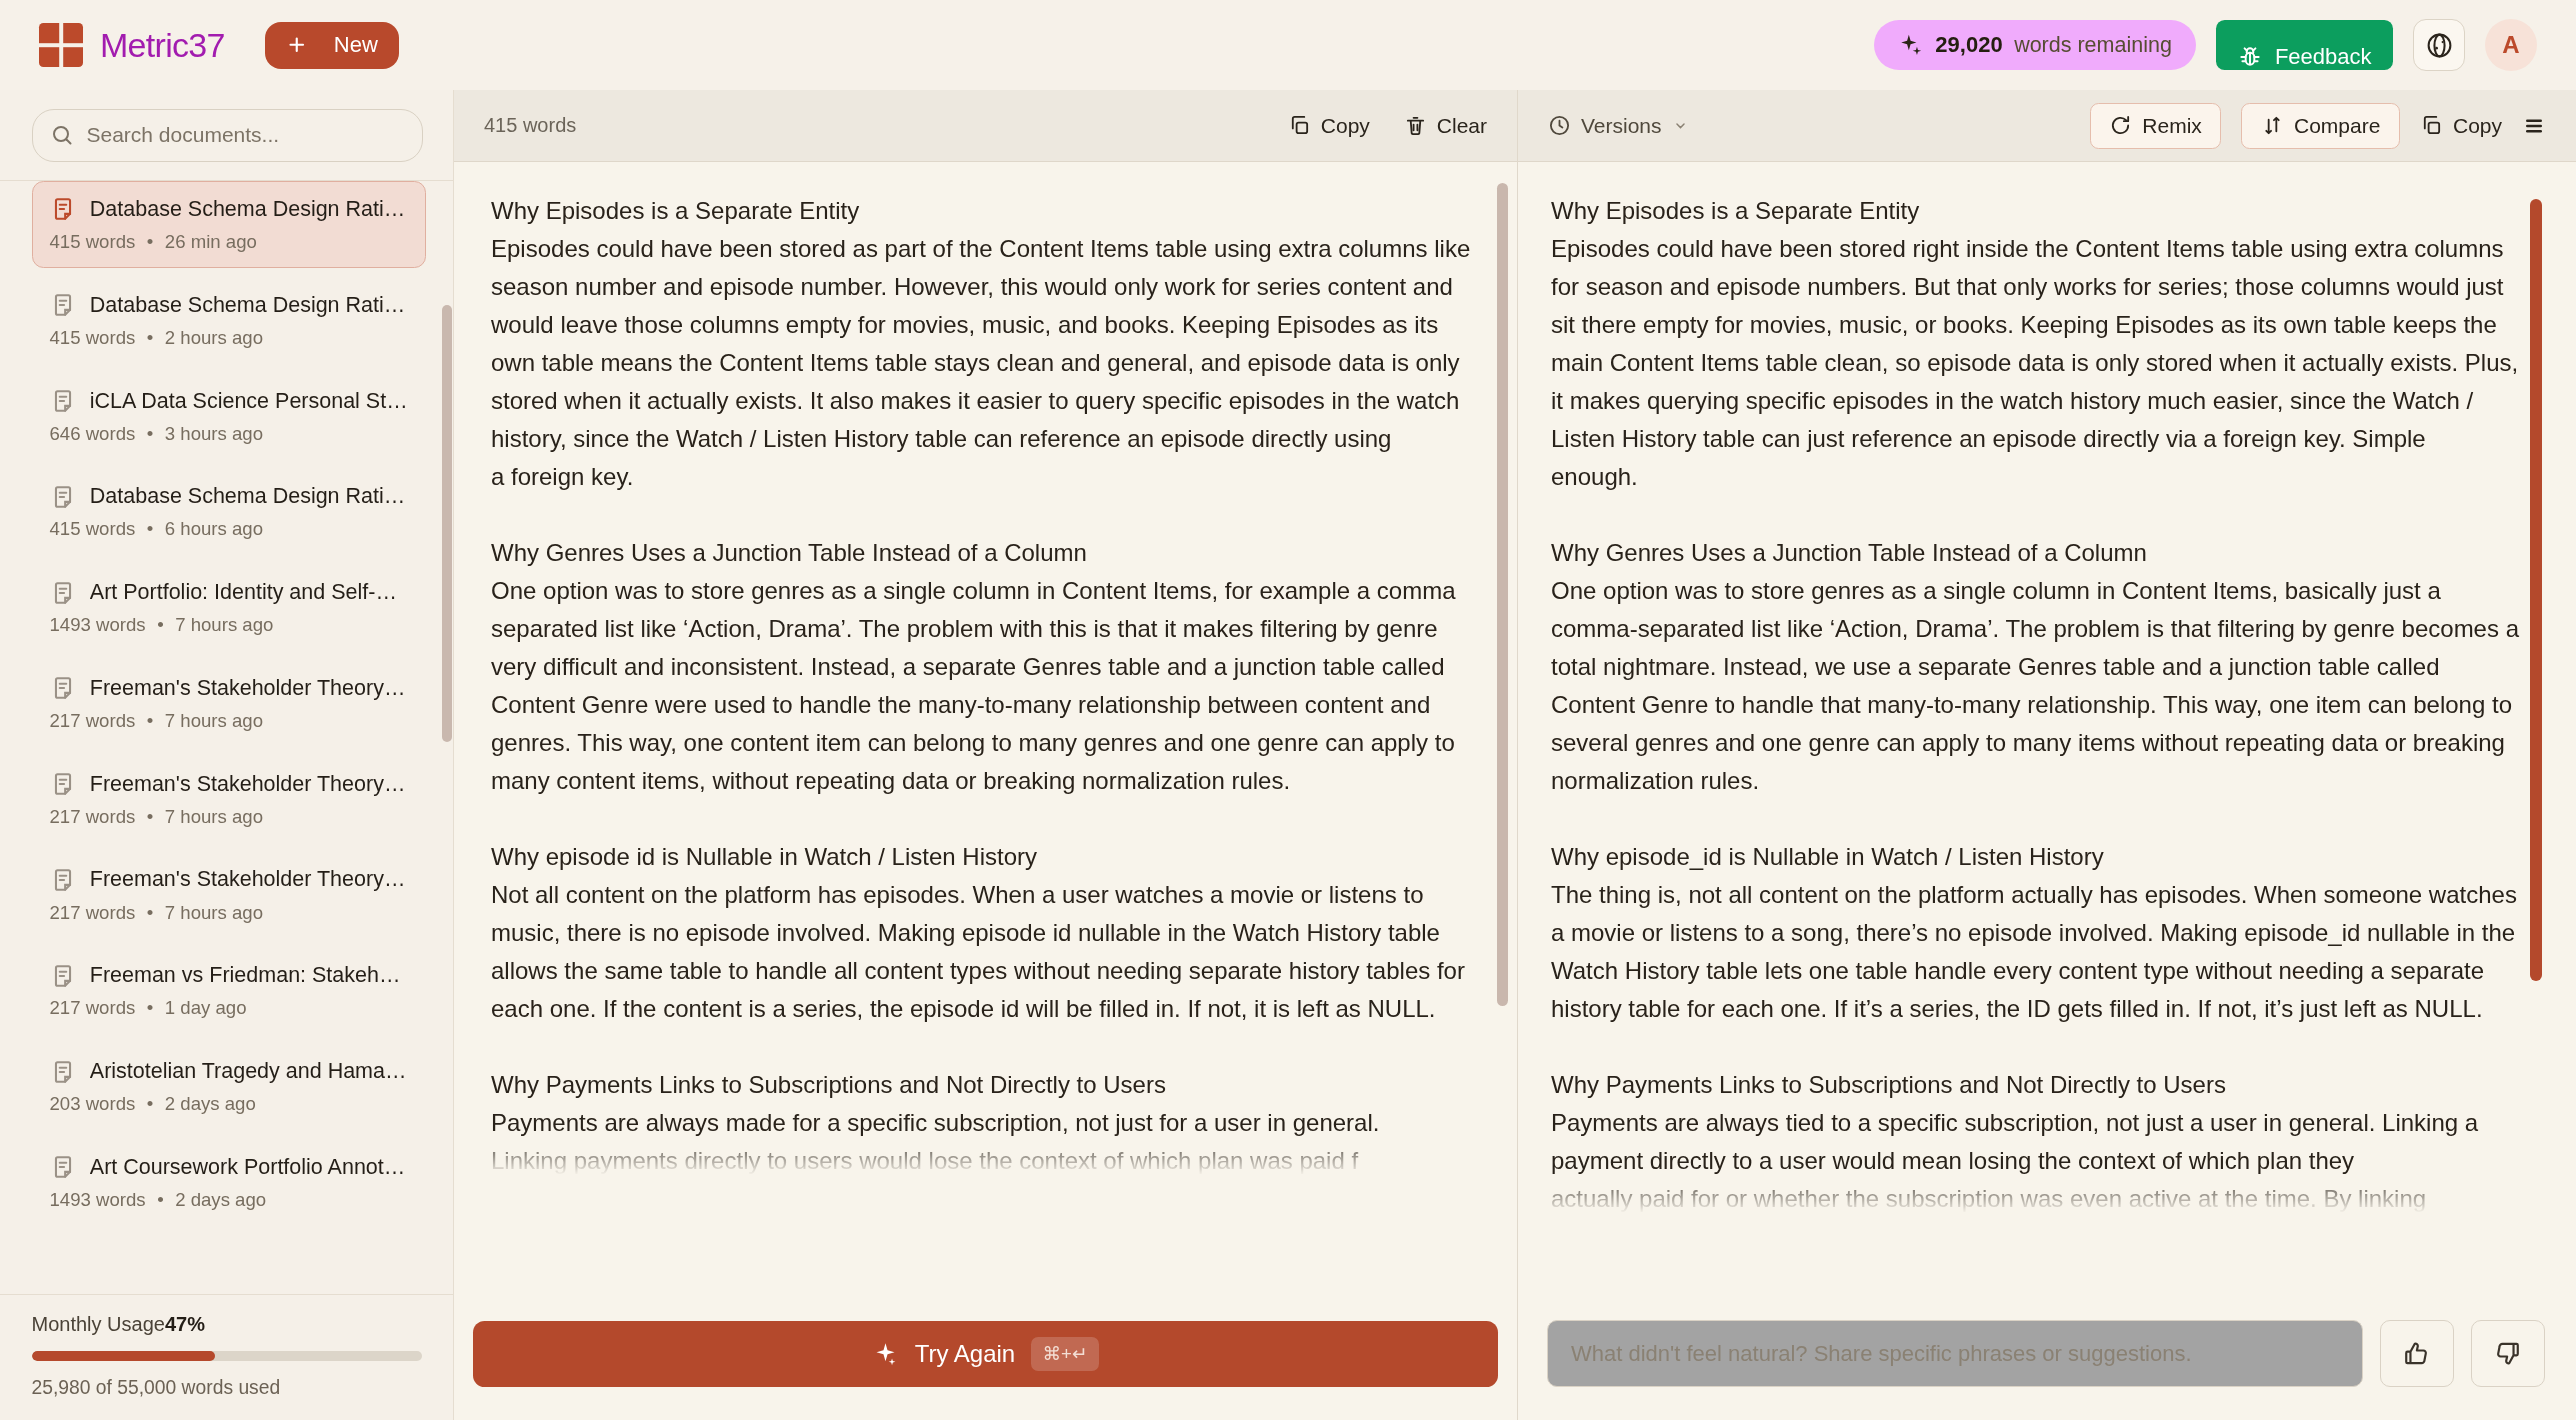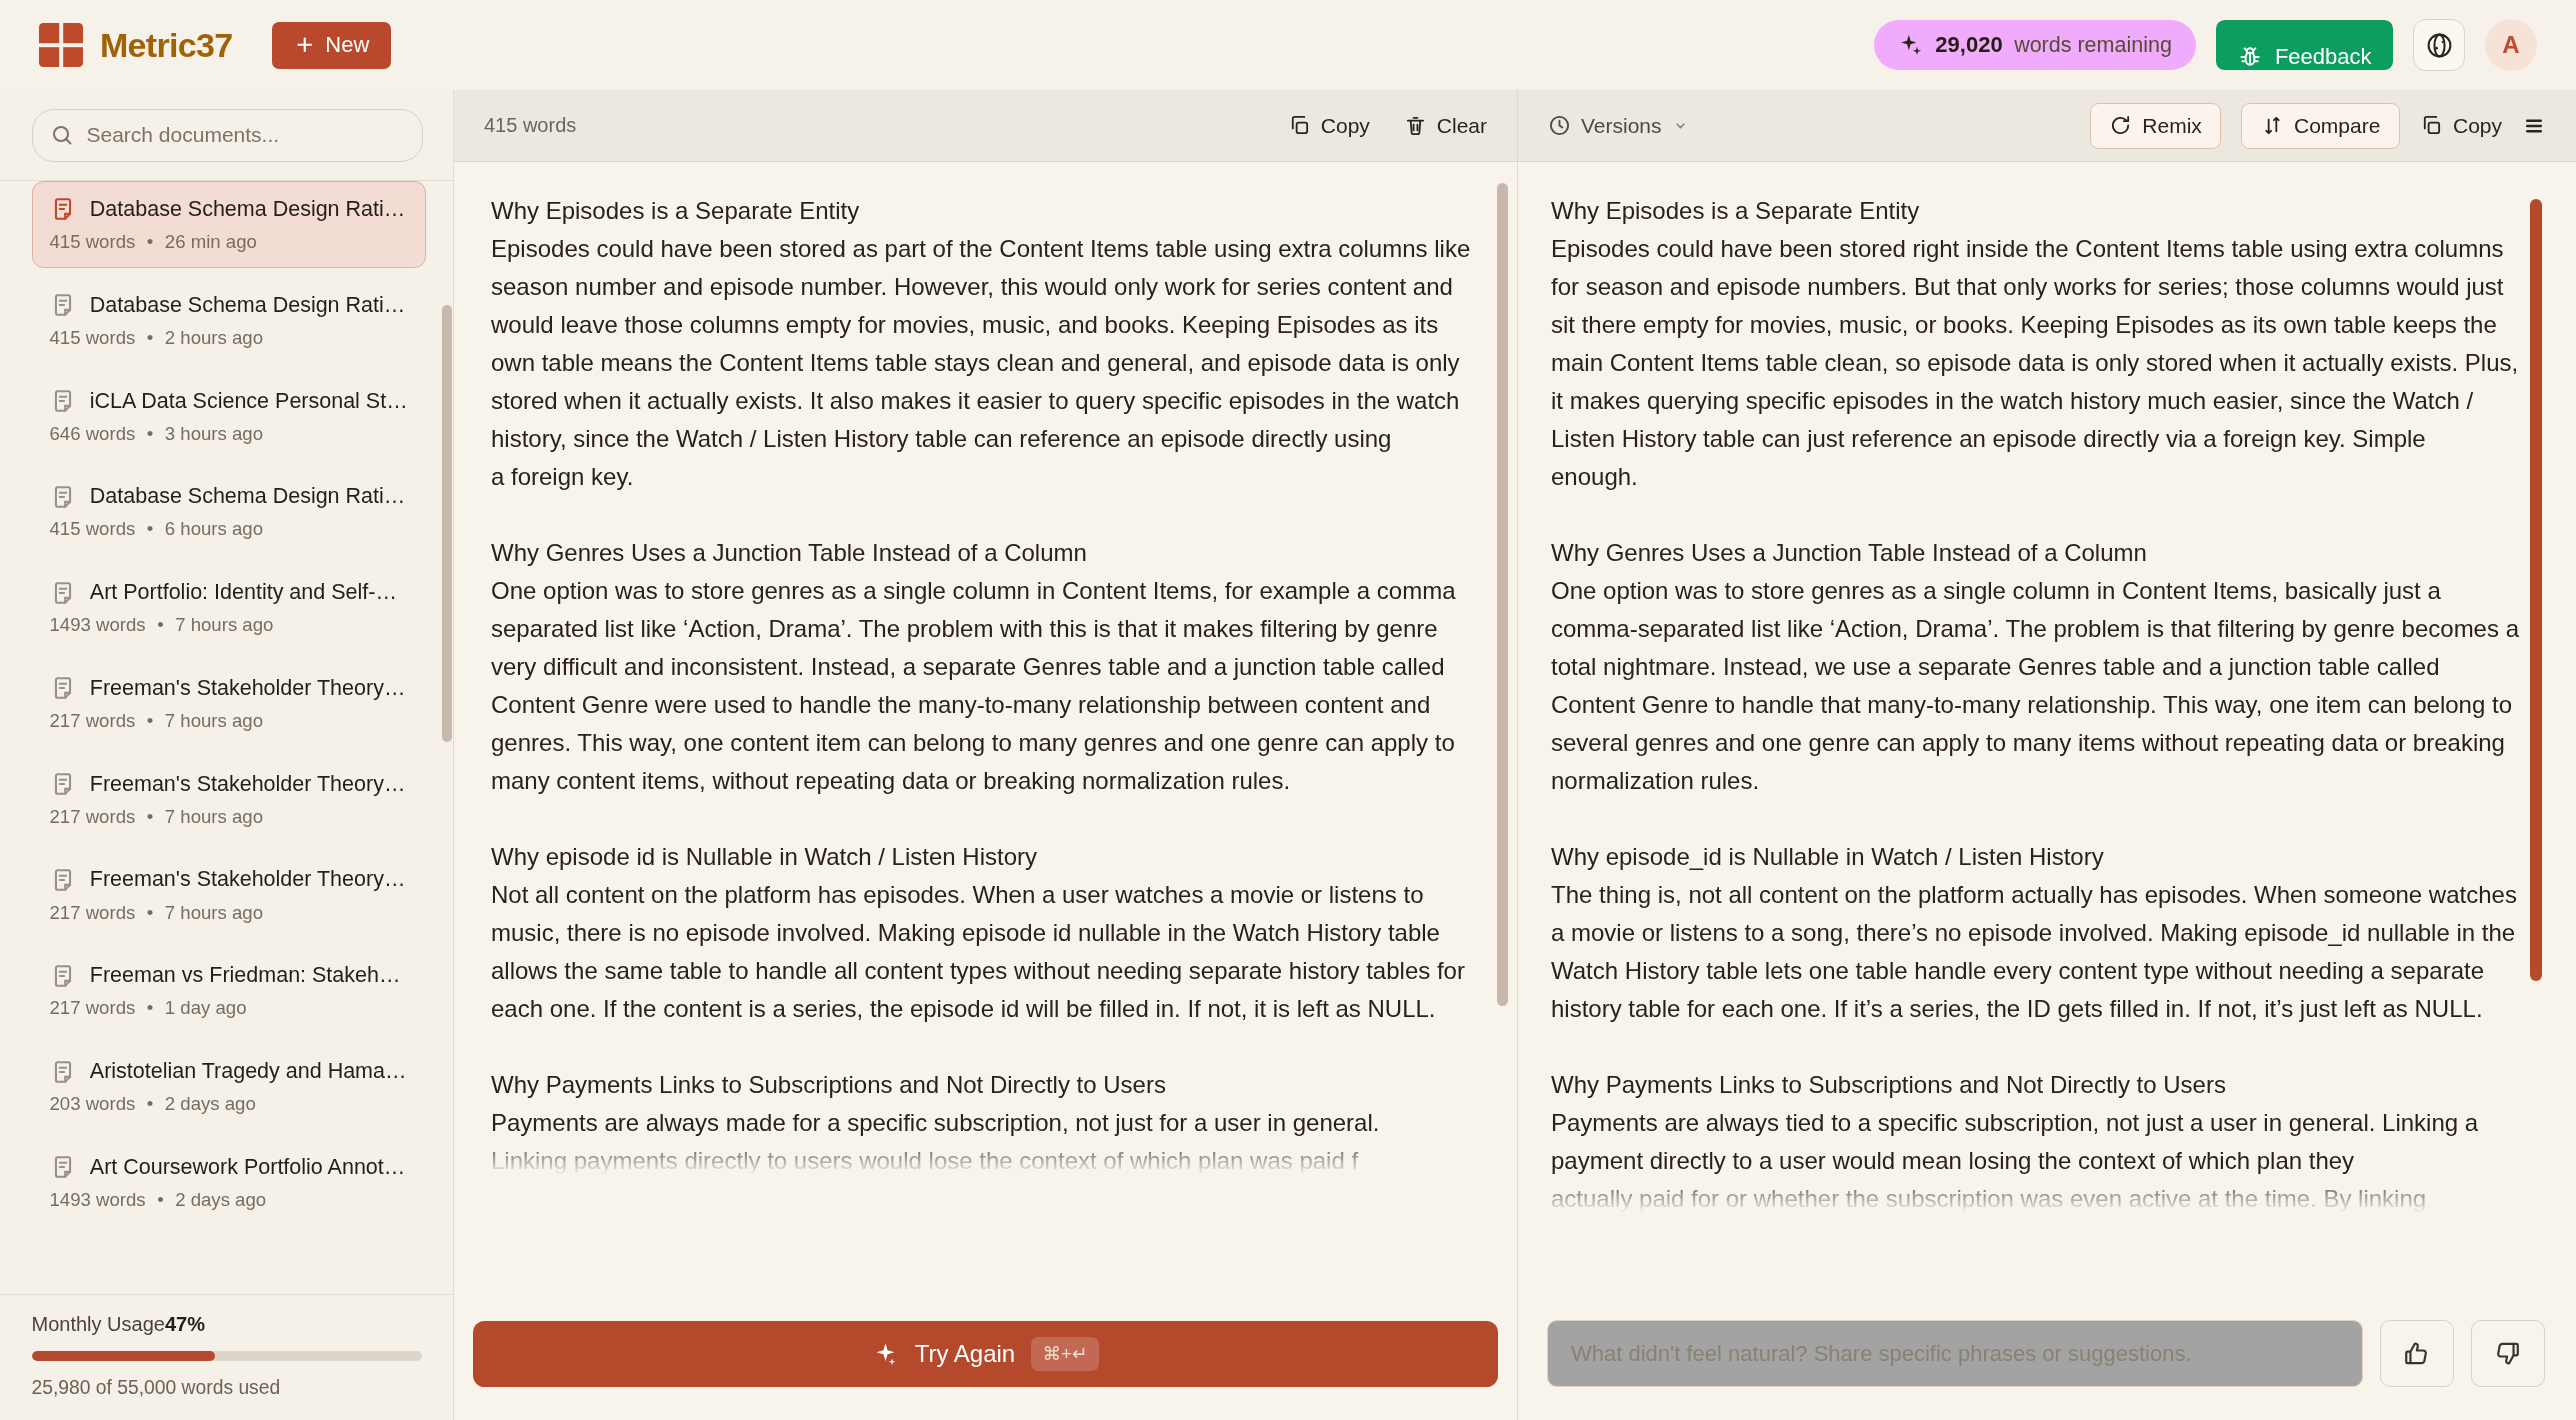--- a/index.html
+++ b/index.html
@@ -13,24 +13,24 @@
 
   
   .header { height:90px; display:flex; align-items:center; justify-content:space-between; padding:0 39px; }
   .hgroup { display:flex; align-items:center; }
   .logo-wrap { display:flex; align-items:center; gap:17px; }
   .logo-mark {
     width:44px; height:44px; border-radius:4.3px; background:#BC4A2B; position:relative; overflow:hidden;
   }
   .logo-mark::before { content:""; position:absolute; left:50%; top:0; width:3.6px; height:100%; background:#F6F1E9; transform:translateX(-50%); }
   .logo-mark::after  { content:""; position:absolute; top:50%; left:0; height:3.6px; width:100%; background:#F6F1E9; transform:translateY(-50%); }
-  .logo-text { font-size:34px; font-weight:700; letter-spacing:-0.7px; color:#a16207; }
+  .logo-text { font-size:34px; font-weight:400; letter-spacing:-0.7px; color:#a21caf; }
   .new-btn {
-    margin-left:40px; display:flex; align-items:center; gap:10px;
-    background:#B8492C; color:#FFFFFF; border:none; border-radius:7px;
+    margin-left:40px; display:flex; align-items:center; gap:26px;
+    background:#B8492C; color:#FFFFFF; border:none; border-radius:16px;
     padding:0 21.5px; height:47px; font-size:22px; font-family:inherit; cursor:pointer;
   }
   .hright { display:flex; align-items:center; gap:20px; }
   .words-badge {
     display:flex; align-items:center; gap:11.5px; height:50px; padding:0 24px;
     background:#f0abfc; border-radius:715px; border:none; cursor:pointer; font-family:inherit;
   }
   .words-badge .count { font-size:22px; font-weight:700; color:#241E10; }
   .words-badge .wlabel { font-size:21.5px; color:#564C33; }
   .feedback-btn {

